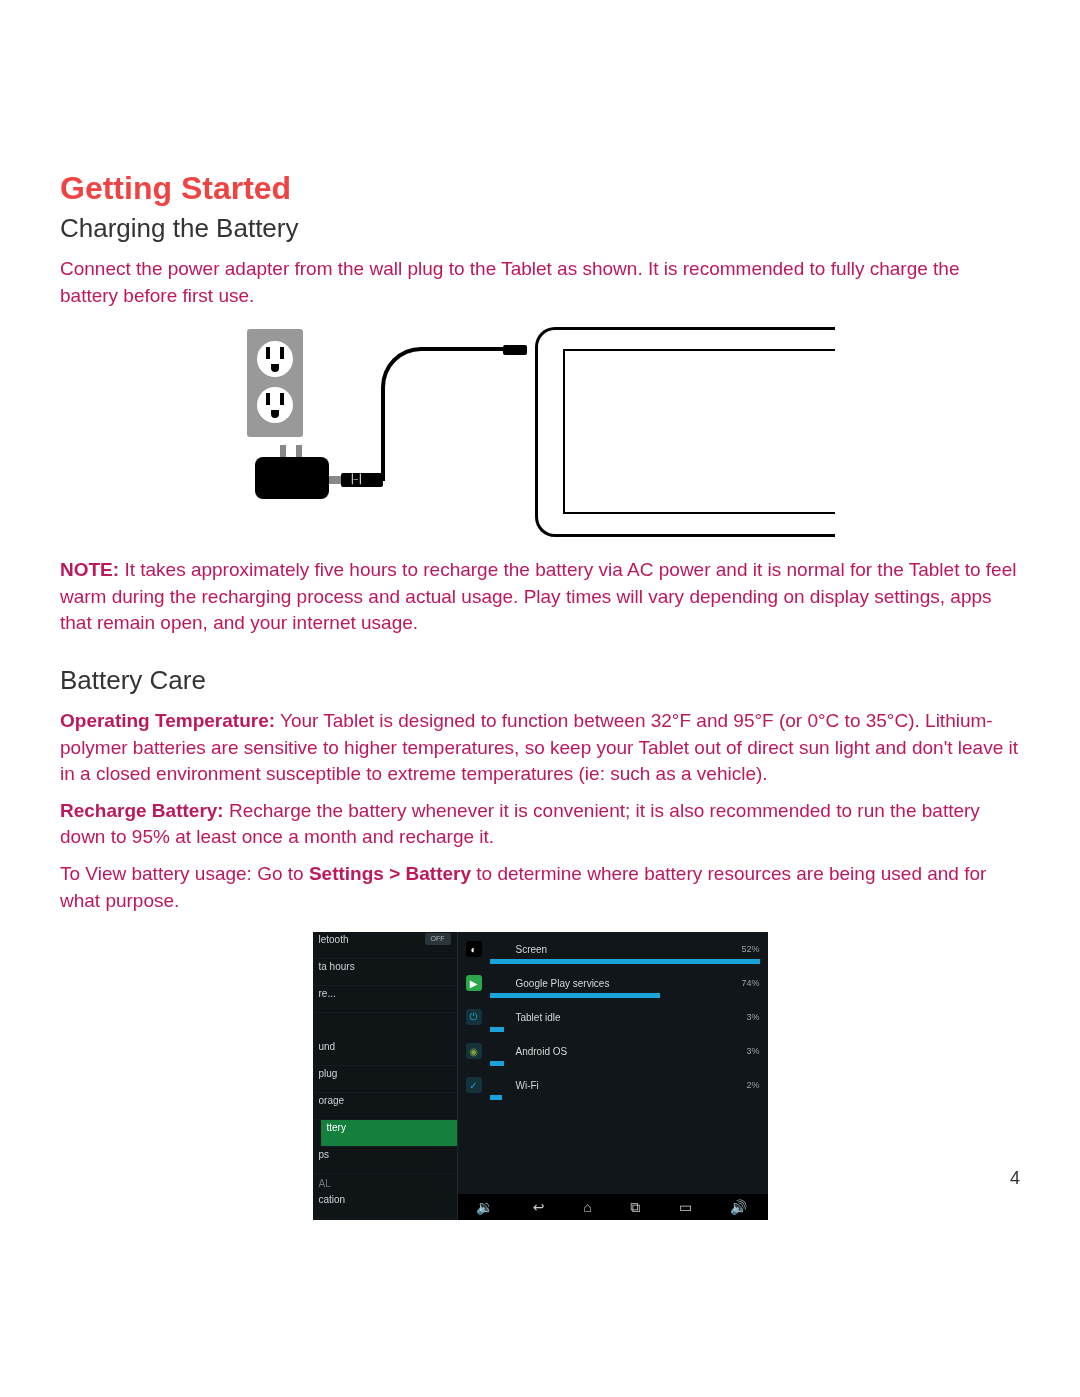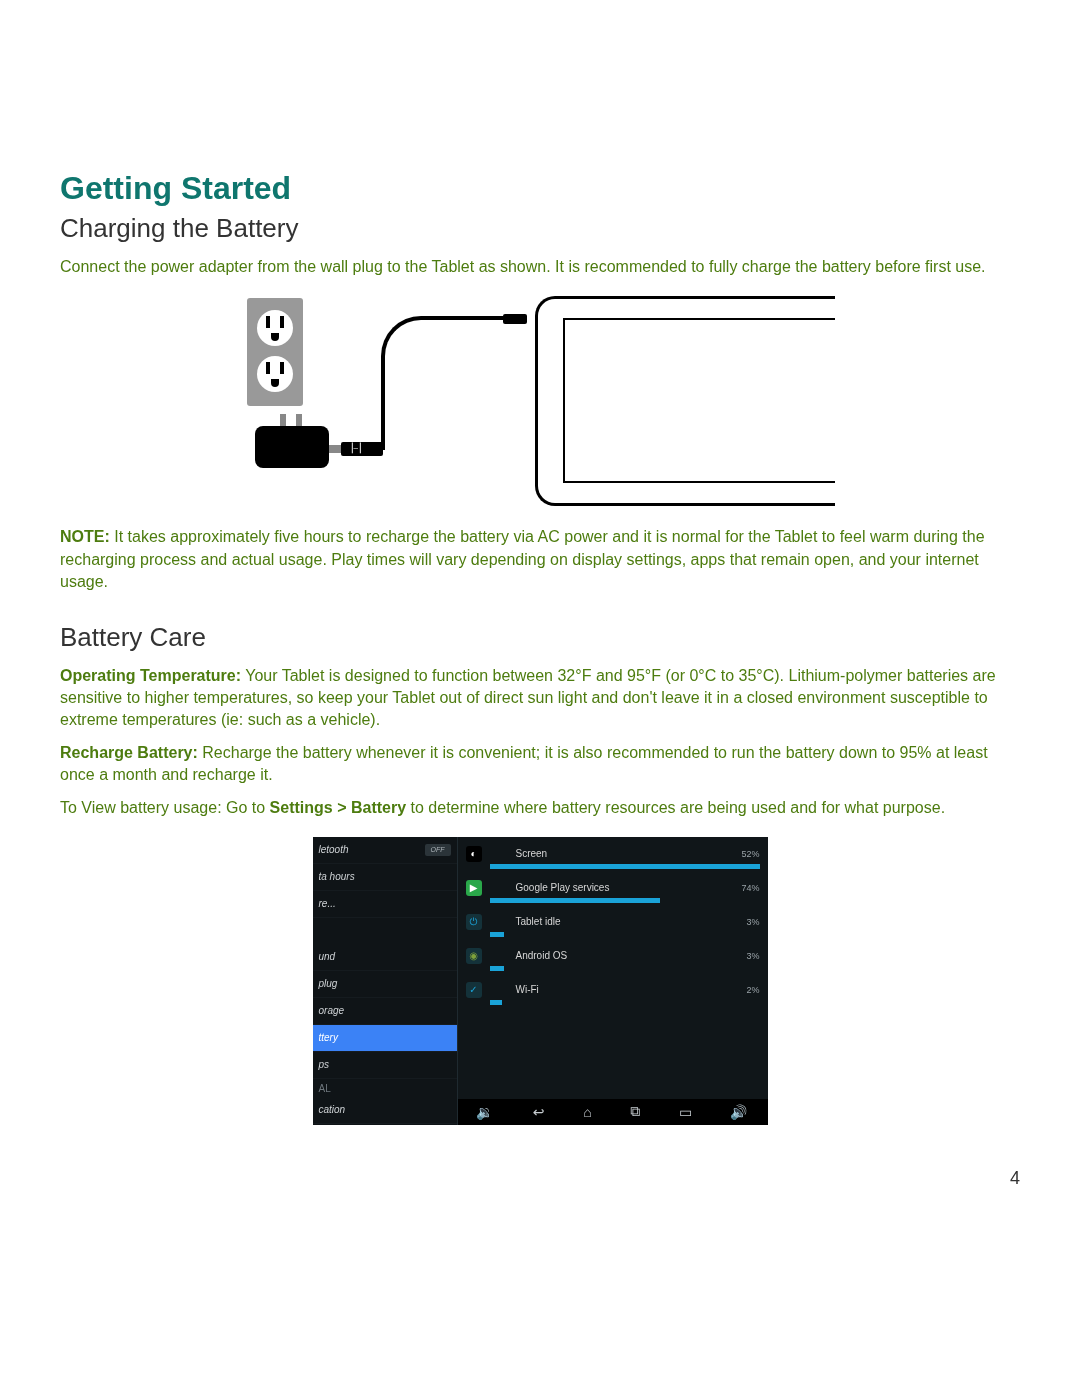--- a/index.html
+++ b/index.html
@@ -6,35 +6,35 @@
   body {
     width: 1080px;
     height: 1397px;
     background: #ffffff;
     font-family: "Helvetica Neue", Arial, sans-serif;
     color: #333;
     position: relative;
     padding: 170px 60px 0 60px;
   }
   h1.section-title {
-    color: #0f766e;
+    color: #ef4444;
     font-size: 32px;
     font-weight: 700;
   }
   h2.subhead {
     color: #333;
     font-size: 26px;
     font-weight: 400;
     margin-top: 6px;
     margin-bottom: 12px;
   }
   p.body {
-    font-size: 16px;
+    font-size: 19px;
     line-height: 1.4;
-    color: #4d7c0f;
+    color: #be185d;
     margin-bottom: 10px;
   }
   .bold { font-weight: 700; }
   .diagram-wrap {
     display: flex;
     justify-content: center;
     margin: 18px 0 20px 0;
   }
   .diagram {
     width: 590px;
@@ -155,26 +155,25 @@
   }
   .shot .left {
     width: 145px;
     background: #0f1417;
     border-right: 1px solid #1f2a30;
     display:flex; flex-direction:column;
   }
   .shot .left .row {
     padding: 13px 6px;
     border-bottom: 1px solid #151b1f;
-    display:flex; justify-content:space-between; align-items:center;
+    display:flex; justify-content:space-between; align-items:flex-end;
     height: 26px;
     color:#cfd3d6;
-    font-style:italic;
-  }
-  .shot .left .row.sel { background:#3b82f6; color:#fff; }
+  }
+  .shot .left .row.sel { background:#15803d; color:#fff;margin-left:8px; }
   .shot .left .hdr { color:#6d767c; font-size:10px; padding:4px 6px; height:18px;}
   .toggle {
     width:26px; height:12px; background:#2b3439;
     border-radius:2px; font-size:7px; text-align:center;
     line-height:12px; color:#aeb6bb;
   }
   .shot .right {
     flex:1;
     background:#101619;
     position:relative;

